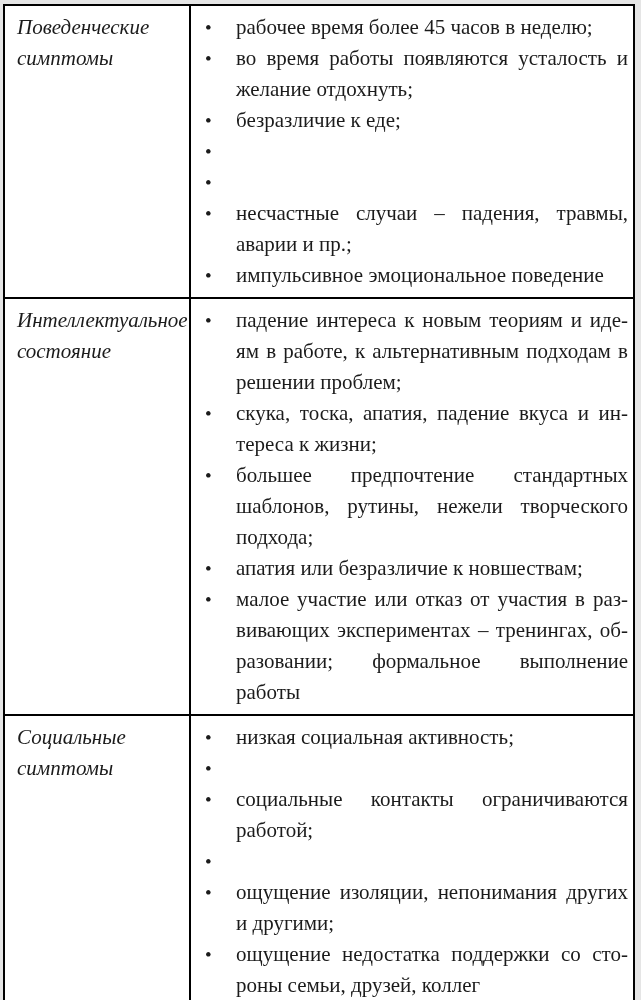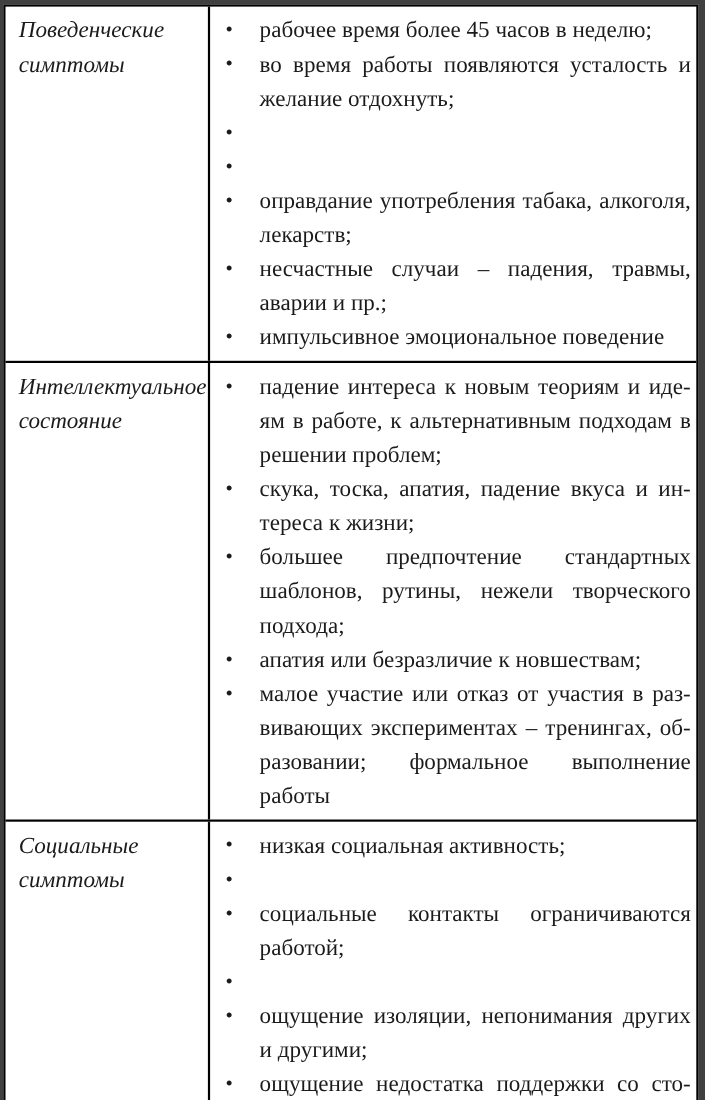--- a/index.html
+++ b/index.html
@@ -4,21 +4,21 @@
 <style>
   html, body {
     margin: 0;
     padding: 0;
     background: #ffffff;
   }
   .page {
     position: relative;
     width: 641px;
     height: 1000px;
-    background: #404040;
+    background: #e5e5e5;
     overflow: hidden;
     font-family: "Liberation Serif", "DejaVu Serif", serif;
     color: #1b1b1b;
   }
   .table {
     position: absolute;
     left: 3px;
     top: 4px;
     width: 632px;
     border: 2px solid #000000;
@@ -78,23 +78,23 @@
 <div class="page">
   <div class="table">
       <div class="row">
         <div class="cell-left">
           <div class="header-text">Поведенческие симптомы</div>
         </div>
         <div class="cell-right">
           <ul class="items">
             <li class="item item-min-1"><span class="bullet">•</span><span class="item-text">рабочее время более 45 часов в неделю;</span></li>
             <li class="item item-min-1"><span class="bullet">•</span><span class="item-text">во время работы появляются усталость и желание отдохнуть;</span></li>
+            <li class="item item-min-1"><span class="bullet">•</span><span class="item-text">безразличие к еде;</span></li>
             <li class="item item-min-1"><span class="bullet">•</span></li>
             <li class="item item-min-1"><span class="bullet">•</span></li>
-            <li class="item item-min-1"><span class="bullet">•</span><span class="item-text">оправдание употребления табака, алкоголя, лекарств;</span></li>
             <li class="item item-min-1"><span class="bullet">•</span><span class="item-text">несчастные случаи – падения, травмы, аварии и пр.;</span></li>
             <li class="item item-min-1"><span class="bullet">•</span><span class="item-text">импульсивное эмоциональное поведение</span></li>
           </ul>
         </div>
       </div>
       <div class="row">
         <div class="cell-left">
           <div class="header-text">Интеллектуальное состояние</div>
         </div>
         <div class="cell-right">

